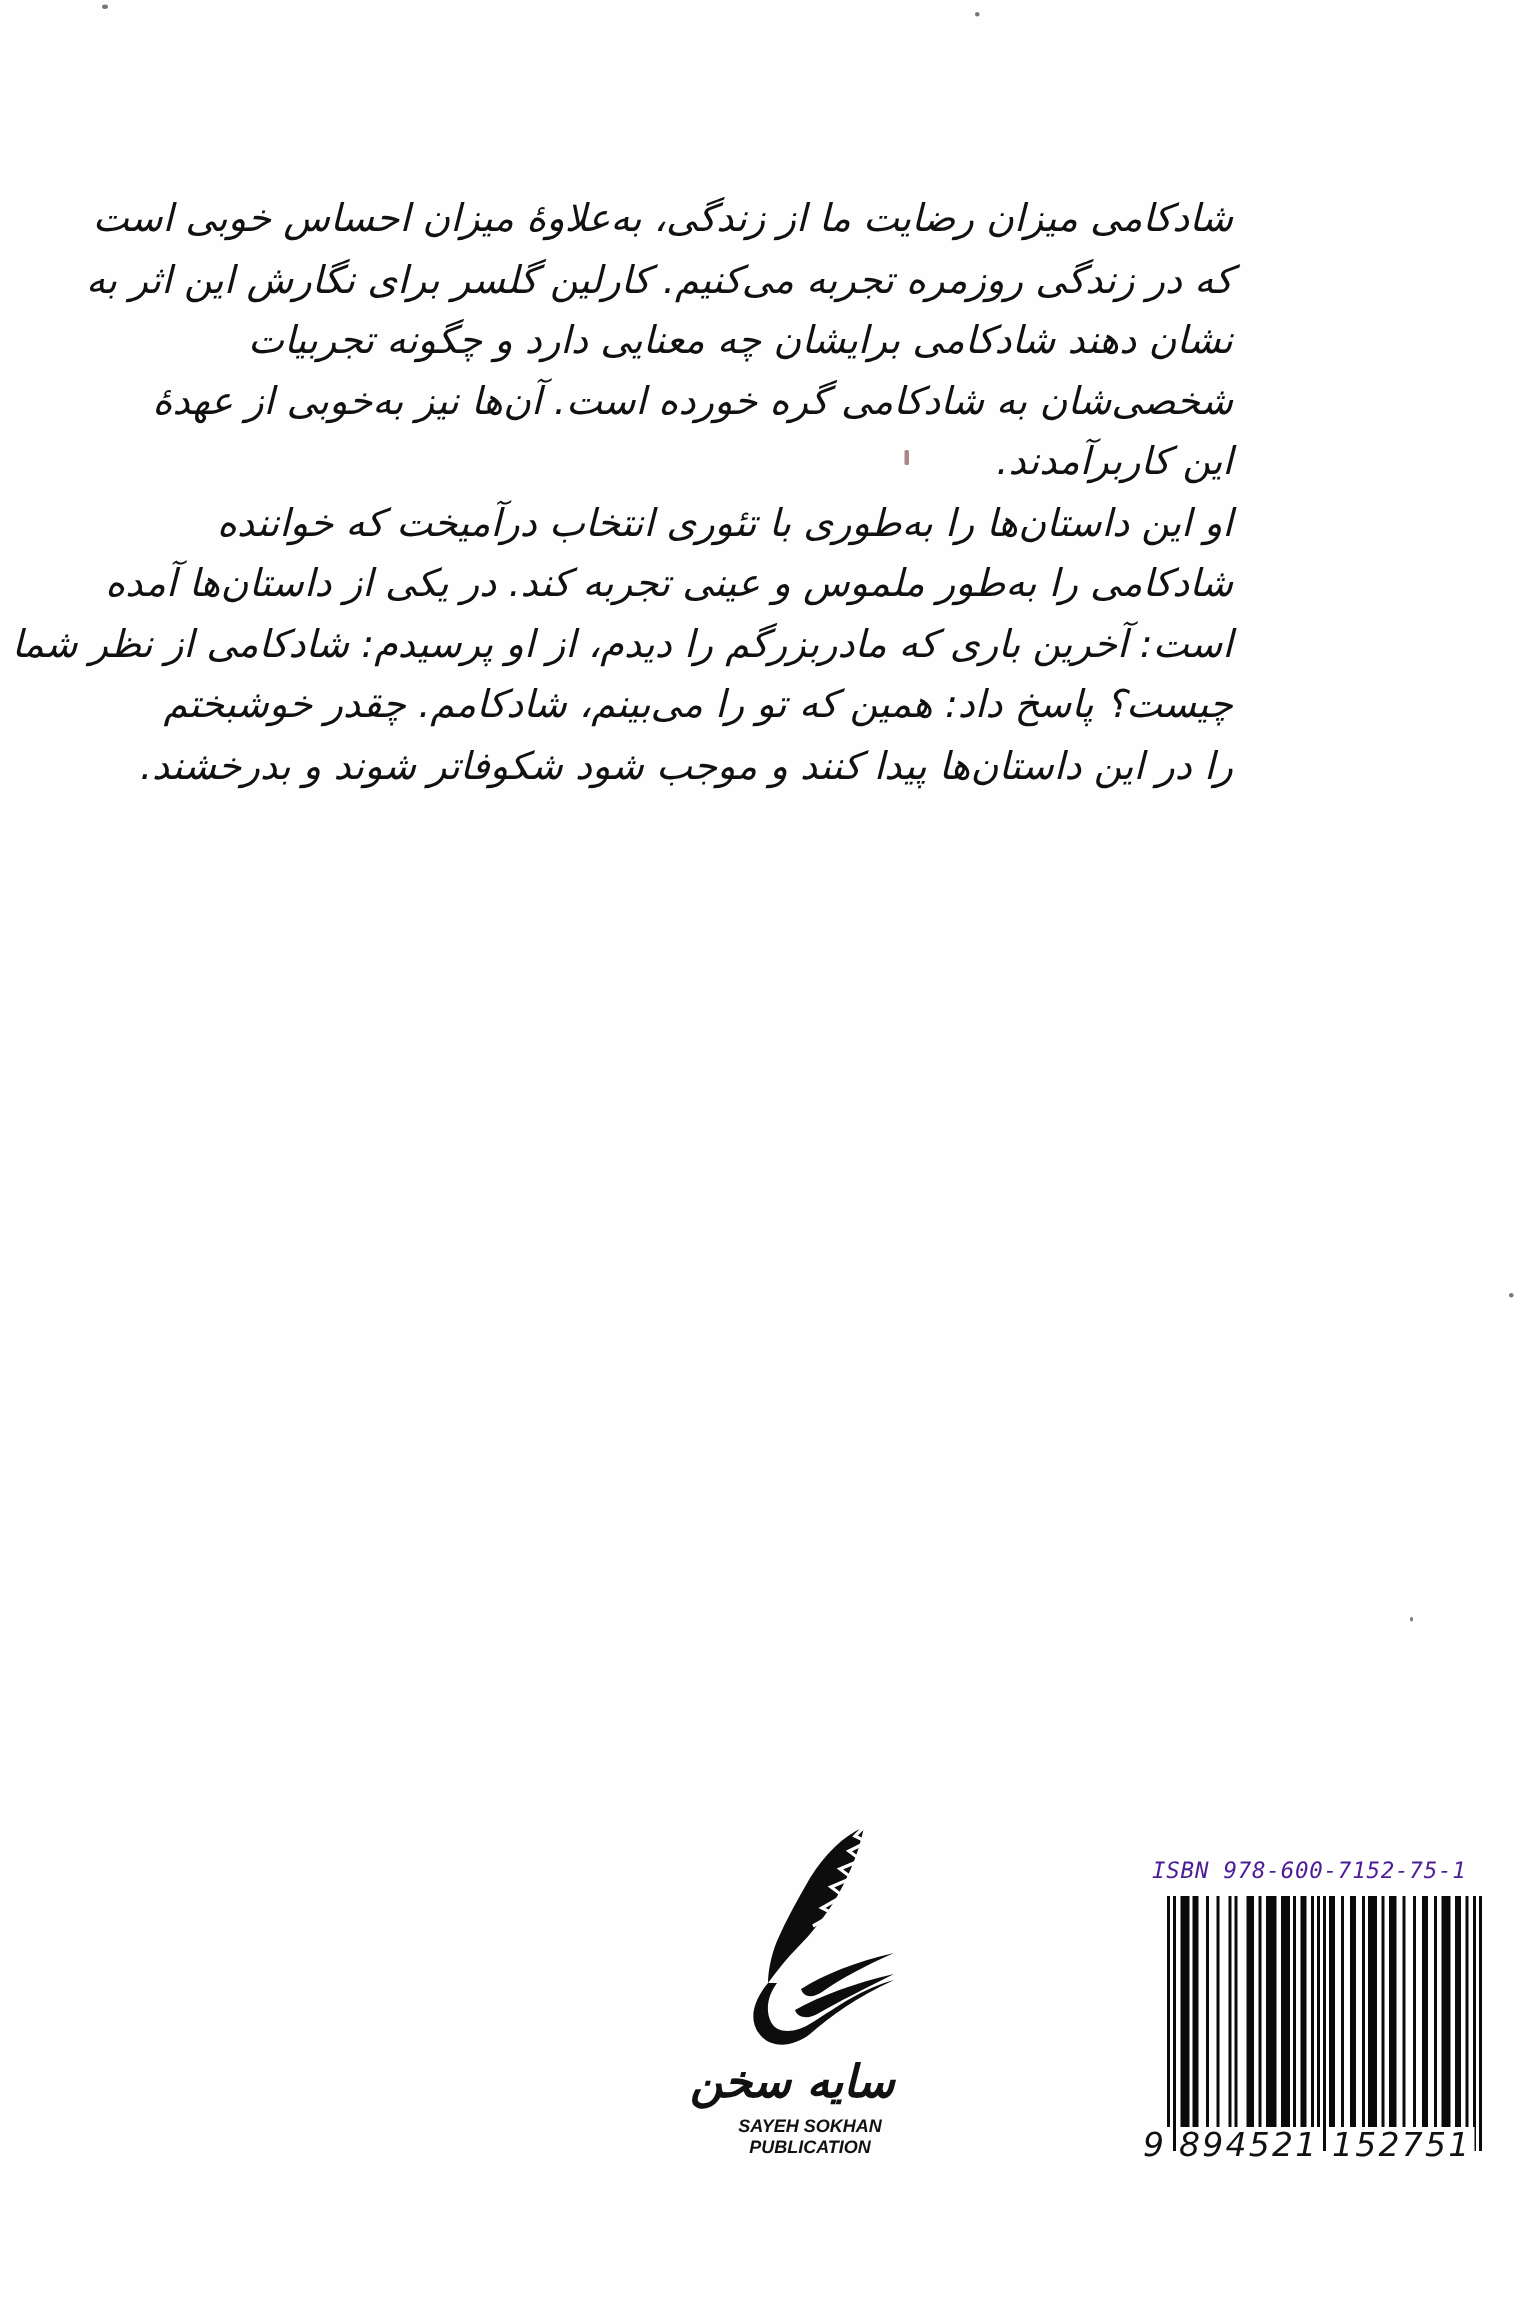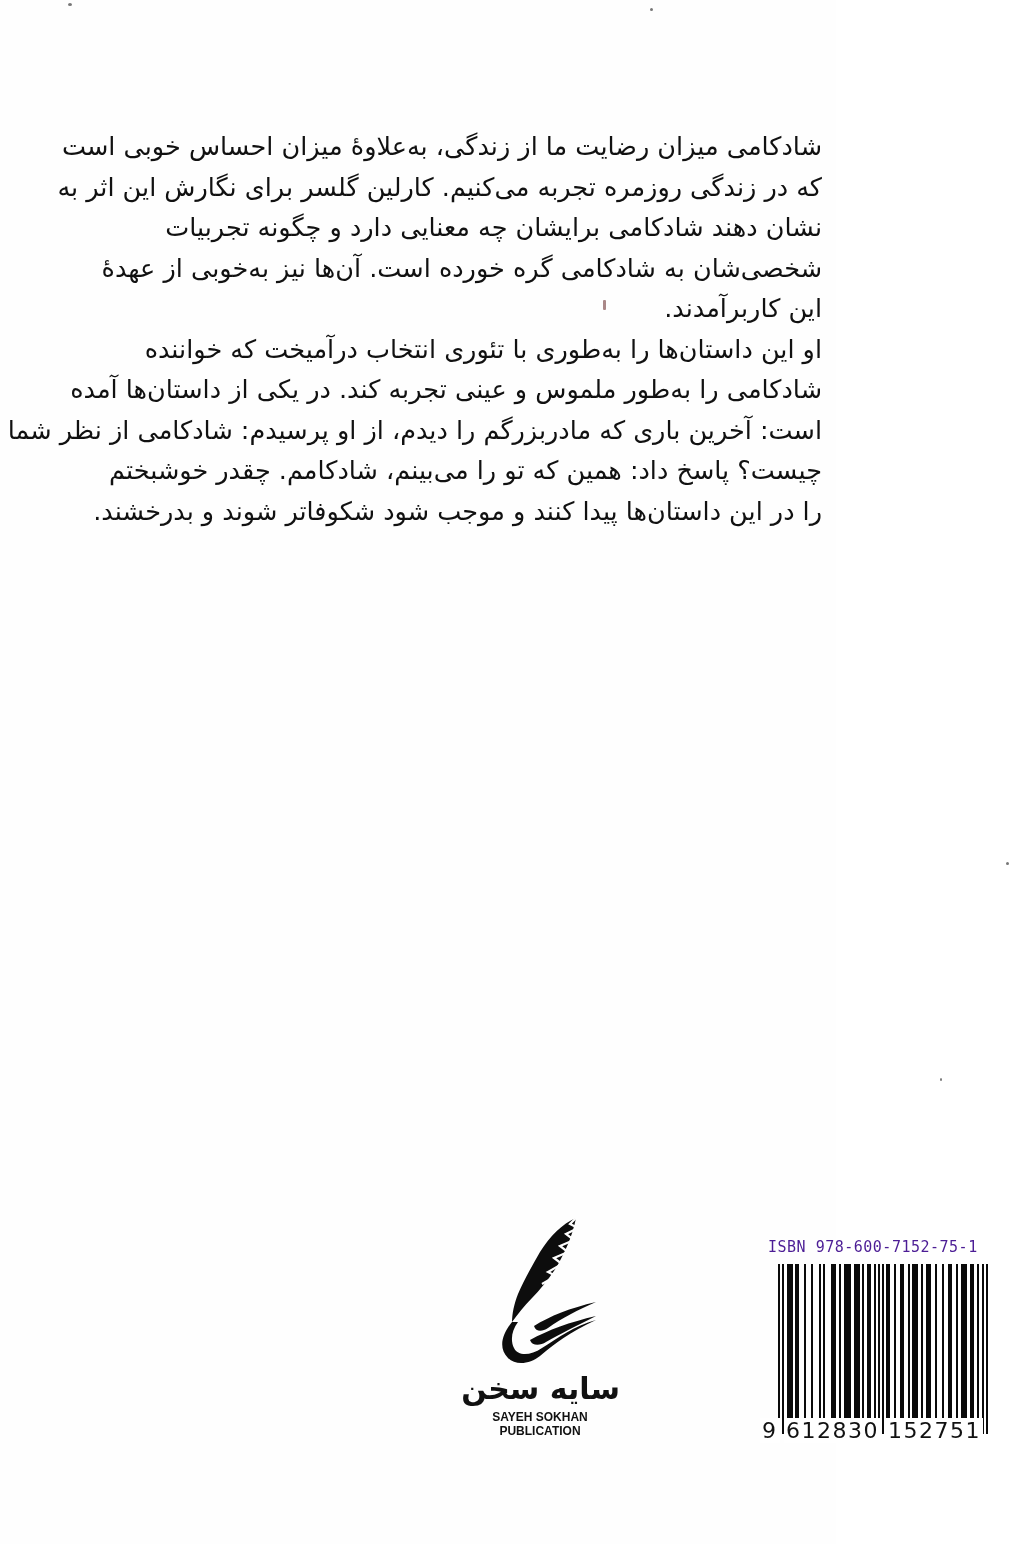--- a/index.html
+++ b/index.html
@@ -14,20 +14,21 @@
     overflow: hidden;
     font-family: "DejaVu Sans", sans-serif;
     color: #111111;
   }
   .page {
     position: absolute;
     left: 0; top: 0;
     width: 836px;
     height: 1544px;
     background: #fefefe;
+    font-style: italic;
   }
   .blurb {
     position: absolute;
     left: 200px;
     top: 126px;
     width: 622px;
     direction: rtl;
     text-align: justify;
     text-align-last: right;
   }
@@ -56,21 +57,21 @@
   .logo svg {
     position: absolute;
     left: 18px;
     top: 0;
   }
   .logo-fa {
     position: absolute;
     left: 0;
     width: 160px;
     top: 162px;
-    text-align: right;
+    text-align: left;
     direction: rtl;
     font-size: 30px;
     font-weight: bold;
     line-height: 34px;
   }
   .logo-en {
     position: absolute;
     left: 0;
     width: 160px;
     text-align: center;
@@ -209,18 +210,18 @@
         <rect x="178" y="0" width="2" height="158"></rect>
         <rect x="183" y="0" width="6" height="158"></rect>
         <rect x="192" y="0" width="4" height="158"></rect>
         <rect x="199" y="0" width="2" height="158"></rect>
         <rect x="204" y="0" width="2" height="170"></rect>
         <rect x="208" y="0" width="2" height="170"></rect>
       </g>
     </svg>
     <div class="bar-digits">
       <span style="left:0px;">9</span>
-      <span style="left:24px;">612830</span>
+      <span style="left:24px;">894521</span>
       <span style="left:126px;text-align:center;">152751</span>
     </div>
   </div>
 
 </div>
 
 </body></html>

